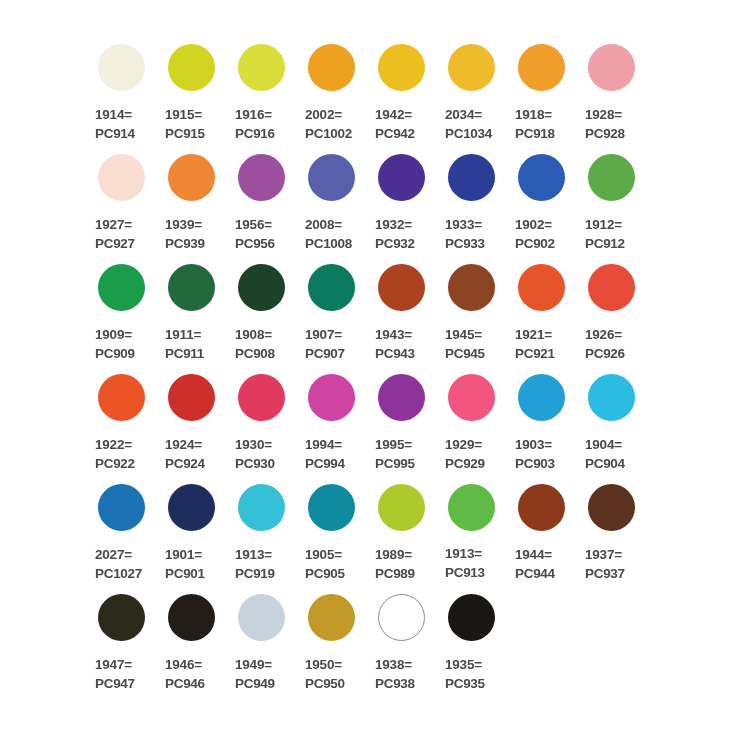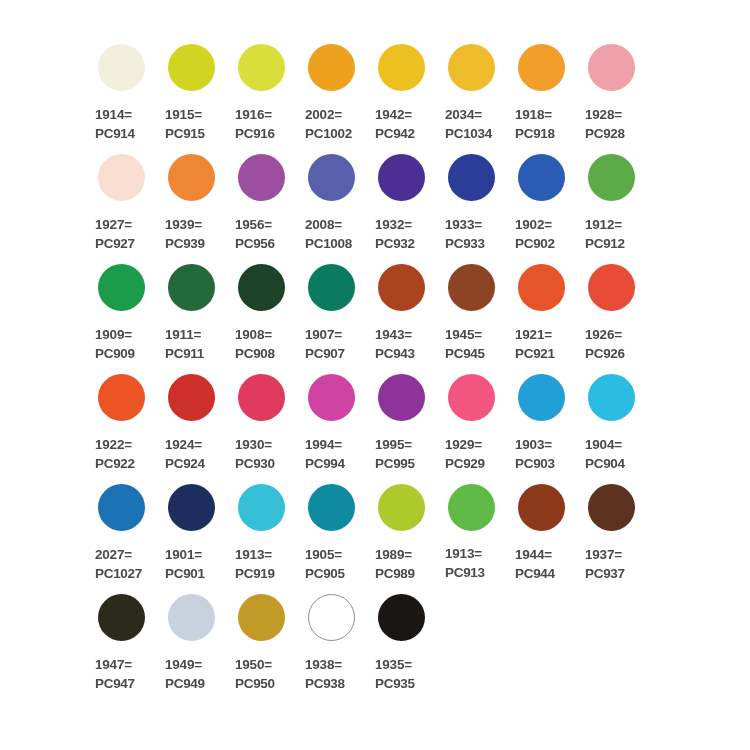--- a/index.html
+++ b/index.html
@@ -370,20 +370,27 @@
         </div>
       </div>
       <div class="swatch-cell">
         <div class="swatch-dot" style="background: rgb(43, 42, 27);"></div>
         <div class="swatch-label">
           <span class="label-line alt-line">1947=</span>
           <span class="label-line code-line">PC947</span>
         </div>
       </div>
       <div class="swatch-cell">
+        <div class="swatch-dot" style="background: rgb(35, 28, 24);"></div>
+        <div class="swatch-label">
+          <span class="label-line alt-line">1946=</span>
+          <span class="label-line code-line">PC946</span>
+        </div>
+      </div>
+      <div class="swatch-cell">
         <div class="swatch-dot" style="background: rgb(200, 210, 220);"></div>
         <div class="swatch-label">
           <span class="label-line alt-line">1949=</span>
           <span class="label-line code-line">PC949</span>
         </div>
       </div>
       <div class="swatch-cell">
         <div class="swatch-dot" style="background: rgb(195, 154, 39);"></div>
         <div class="swatch-label">
           <span class="label-line alt-line">1950=</span>

